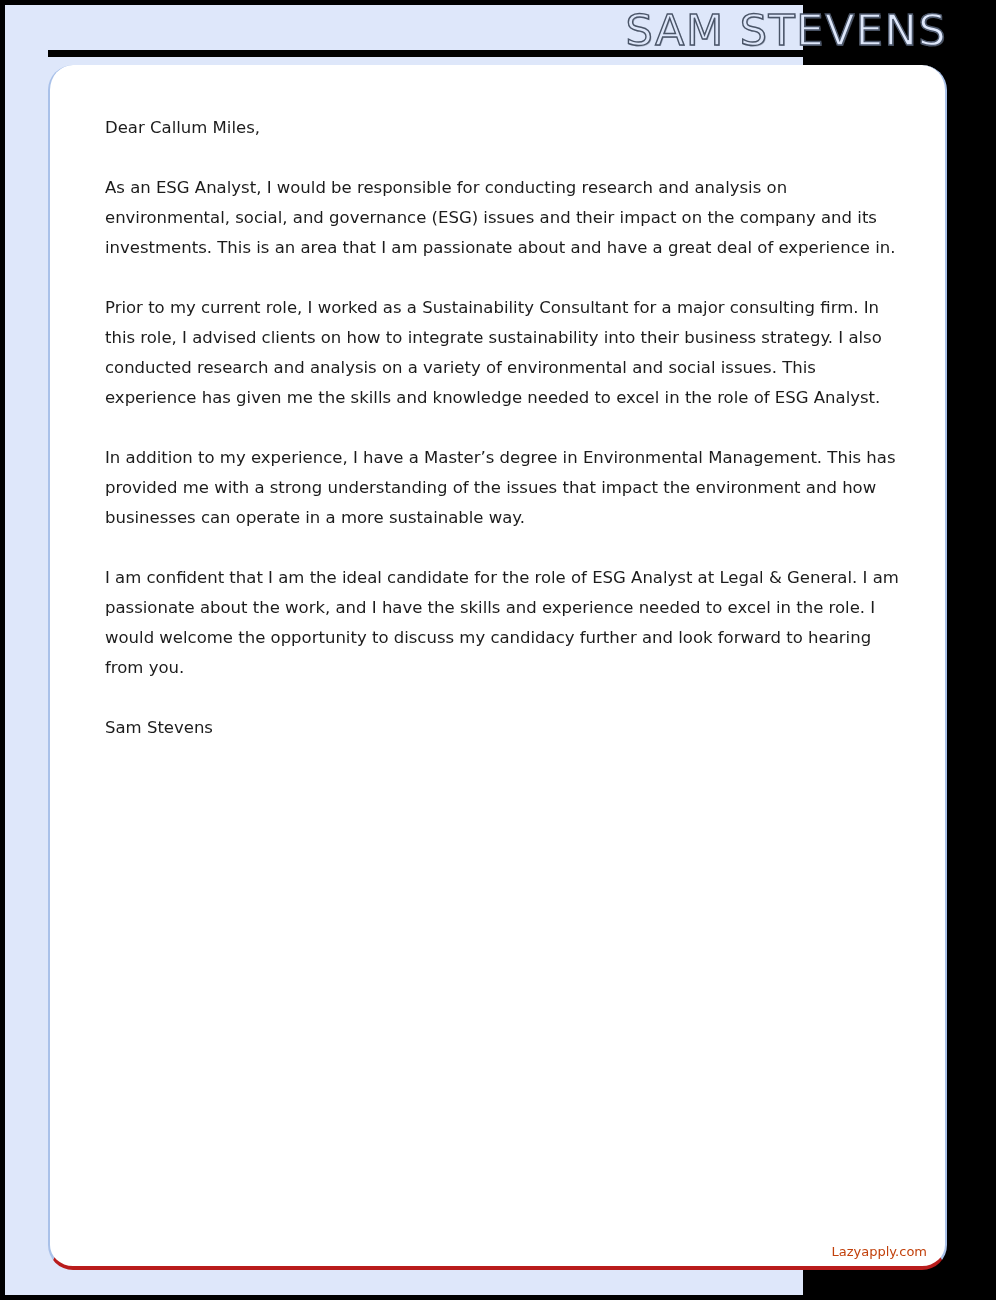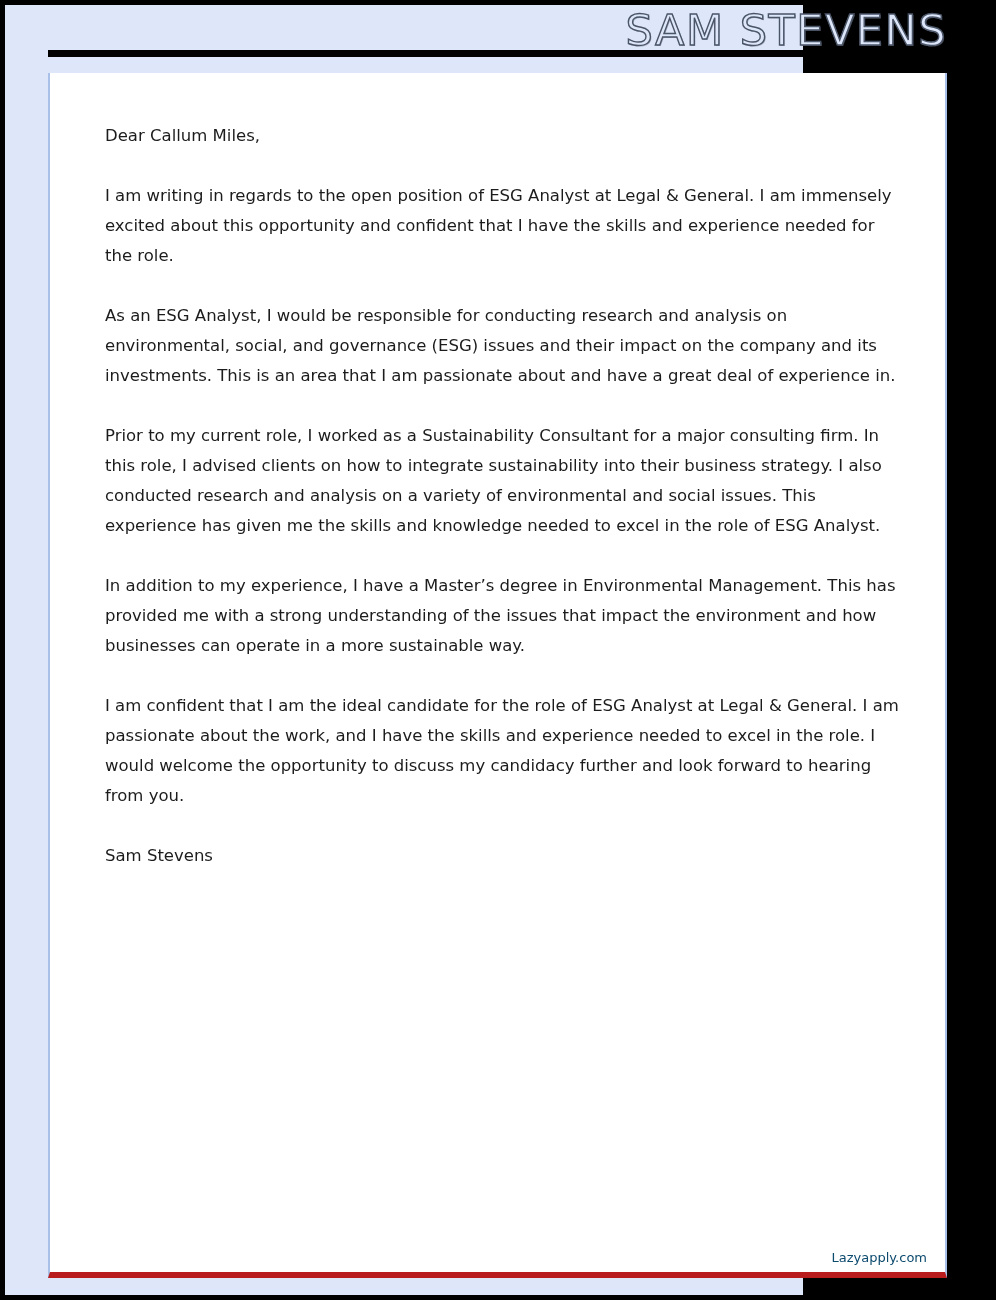--- a/index.html
+++ b/index.html
@@ -70,28 +70,29 @@
     top: 45px;
     width: 899px;
     height: 7px;
     background: #000000;
   }
 
   
   .sheet {
     position: absolute;
     left: 43px;
-    top: 68px;
+    top: 60px;
     width: 899px;
     height: 1205px;
     background: #ffffff;
     border-left: 2px solid #a9c1e9;
     border-right: 2px solid #a9c1e9;
-    border-bottom: 6px solid #b91c1c;
+    border-bottom: 4px solid #b91c1c;
     box-sizing: border-box;
+    border-radius: 25px;
   }
 
   .letter-body {
     position: absolute;
     left: 55px;
     top: 48px;
     width: 796px;
   }
 
   .salutation,
@@ -128,42 +129,41 @@
   }
 
   
   .footer-mark {
     position: absolute;
     right: 18px;
     bottom: 6px;
     font-family: "DejaVu Sans", sans-serif;
     font-size: 13px;
     line-height: 16px;
-    color: #0c4a6e;
+    color: #c2410c;
   }
 </style>
 </head>
 <body>
 
 <div class="page-frame">
   <div class="mat">
 
     <div class="letterhead">
       <div class="letterhead-name">SAM STEVENS</div>
     </div>
 
     <div class="header-rule"></div>
 
     <div class="sheet">
 
       <div class="letter-body">
 
         <p class="salutation">Dear Callum Miles,</p>
 
-        <p class="paragraph">I am writing in regards to the open position of ESG Analyst at Legal &amp; General. I am immensely excited about this opportunity and confident that I have the skills and experience needed for the role.</p>
 
         <p class="paragraph">As an ESG Analyst, I would be responsible for conducting research and analysis on environmental, social, and governance (ESG) issues and their impact on the company and its investments. This is an area that I am passionate about and have a great deal of experience in.</p>
 
         <p class="paragraph">Prior to my current role, I worked as a Sustainability Consultant for a major consulting firm. In this role, I advised clients on how to integrate sustainability into their business strategy. I also conducted research and analysis on a variety of environmental and social issues. This experience has given me the skills and knowledge needed to excel in the role of ESG Analyst.</p>
 
         <p class="paragraph">In addition to my experience, I have a Master’s degree in Environmental Management. This has provided me with a strong understanding of the issues that impact the environment and how businesses can operate in a more sustainable way.</p>
 
         <p class="paragraph">I am confident that I am the ideal candidate for the role of ESG Analyst at Legal &amp; General. I am passionate about the work, and I have the skills and experience needed to excel in the role. I would welcome the opportunity to discuss my candidacy further and look forward to hearing from you.</p>
 
 

